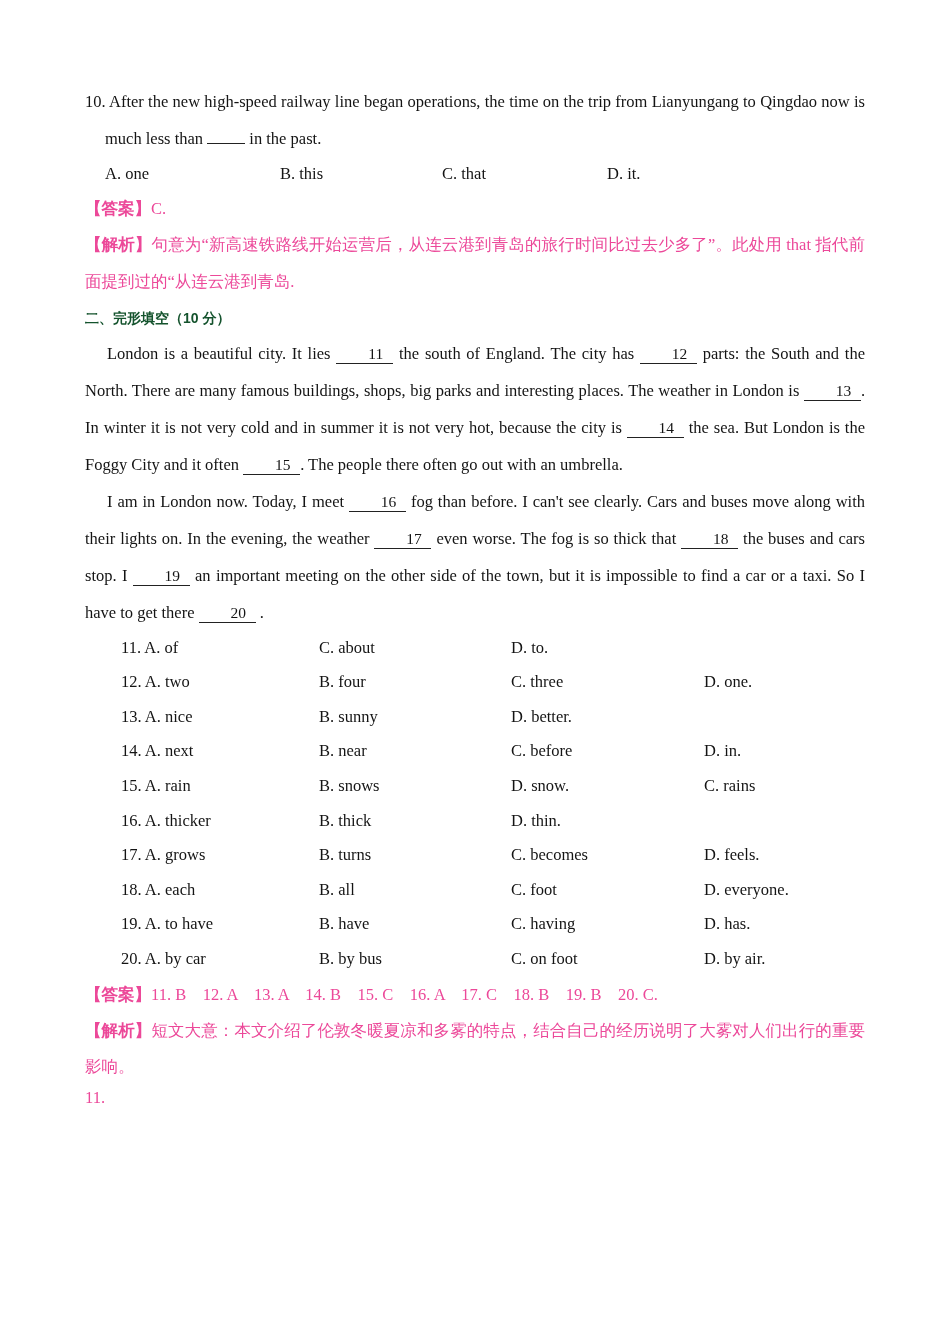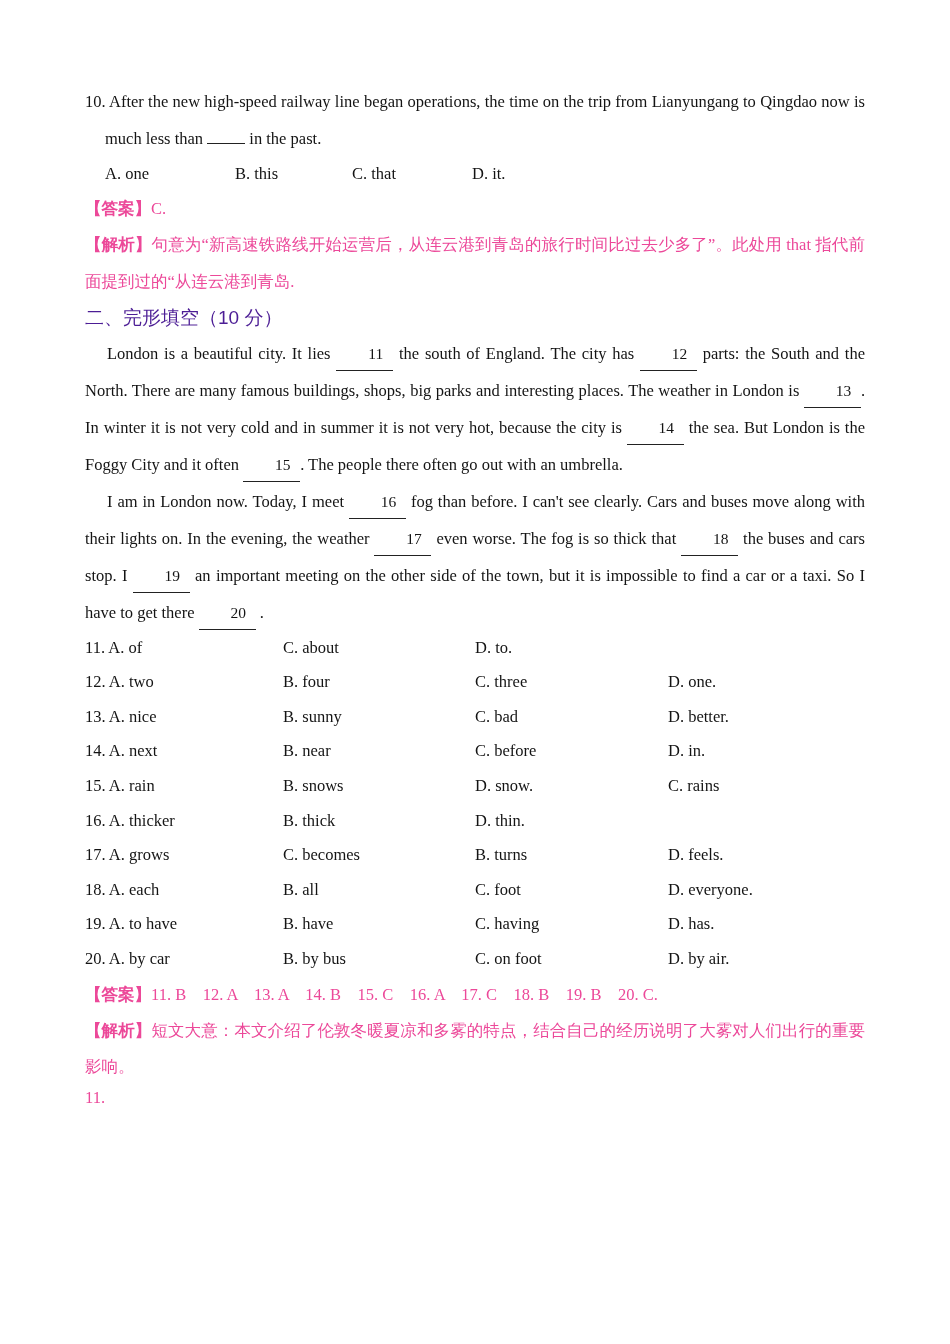--- a/index.html
+++ b/index.html
@@ -8,38 +8,38 @@
     width:950px; height:1344px; overflow:hidden;
     font-family:"Liberation Serif","DejaVu Serif",serif;
     color:#141414;
   }
   .page { width:950px; padding:83px 85px 0 85px; }
   .para { font-size:16.5px; line-height:37px; text-align:justify; }
   .hang { padding-left:20px; text-indent:-20px; }
   .indent { text-indent:22px; }
   .optrow-q10 {
     display:grid; grid-template-columns:130px 117px 120px 1fr;
-    padding-left:20px; font-size:16.5px; line-height:34px;
+    padding-left:20px; font-size:16.5px; line-height:34px;gap:45px;
   }
   .red { color:#ec4899; }
   .lbl { font-weight:bold; }
   .ansline { font-size:16.5px; line-height:36px; }
   .analysis { line-height:36.8px; }
   .heading {
     font-family:"Liberation Sans","DejaVu Sans",sans-serif;
-    font-weight:normal; font-size:19px; line-height:34px; color:#4c1d95;
+    font-weight:bold; font-size:14px; line-height:34px; color:#14532d;
   }
   .optgrid { }
   .grow {
     display:grid; grid-template-columns:198px 192px 193px 1fr;
-    font-size:16.5px; line-height:34.6px;
+    font-size:16.5px; line-height:34.6px;margin-left:36px;
   }
   .blank {
     display:inline-block; width:57px; text-align:center;
-    border-bottom:1.4px solid #222; line-height:14px; padding-bottom:9px;
+    border-bottom:1.4px solid #222; line-height:14px; padding-bottom:2px;
     font-size:15.5px;
   }
   .blank-empty {
     display:inline-block; width:38px; height:3px;
     border-bottom:1.4px solid #222;
   }
   .footer-num { font-size:16.5px; line-height:36px; margin-top:-6px; }
 </style>
 </head>
 <body>
@@ -73,21 +73,20 @@
     </div>
     <div class="grow">
       <span>12. A. two</span>
       <span>B. four</span>
       <span>C. three</span>
       <span>D. one.</span>
     </div>
     <div class="grow">
       <span>13. A. nice</span>
       <span>B. sunny</span>
-      <span>C. bad</span>
       <span>D. better.</span>
     </div>
     <div class="grow">
       <span>14. A. next</span>
       <span>B. near</span>
       <span>C. before</span>
       <span>D. in.</span>
     </div>
     <div class="grow">
       <span>15. A. rain</span>
@@ -95,22 +94,22 @@
       <span>D. snow.</span>
       <span>C. rains</span>
     </div>
     <div class="grow">
       <span>16. A. thicker</span>
       <span>B. thick</span>
       <span>D. thin.</span>
     </div>
     <div class="grow">
       <span>17. A. grows</span>
+      <span>B. turns</span>
       <span>C. becomes</span>
-      <span>B. turns</span>
       <span>D. feels.</span>
     </div>
     <div class="grow">
       <span>18. A. each</span>
       <span>B. all</span>
       <span>C. foot</span>
       <span>D. everyone.</span>
     </div>
     <div class="grow">
       <span>19. A. to have</span>

